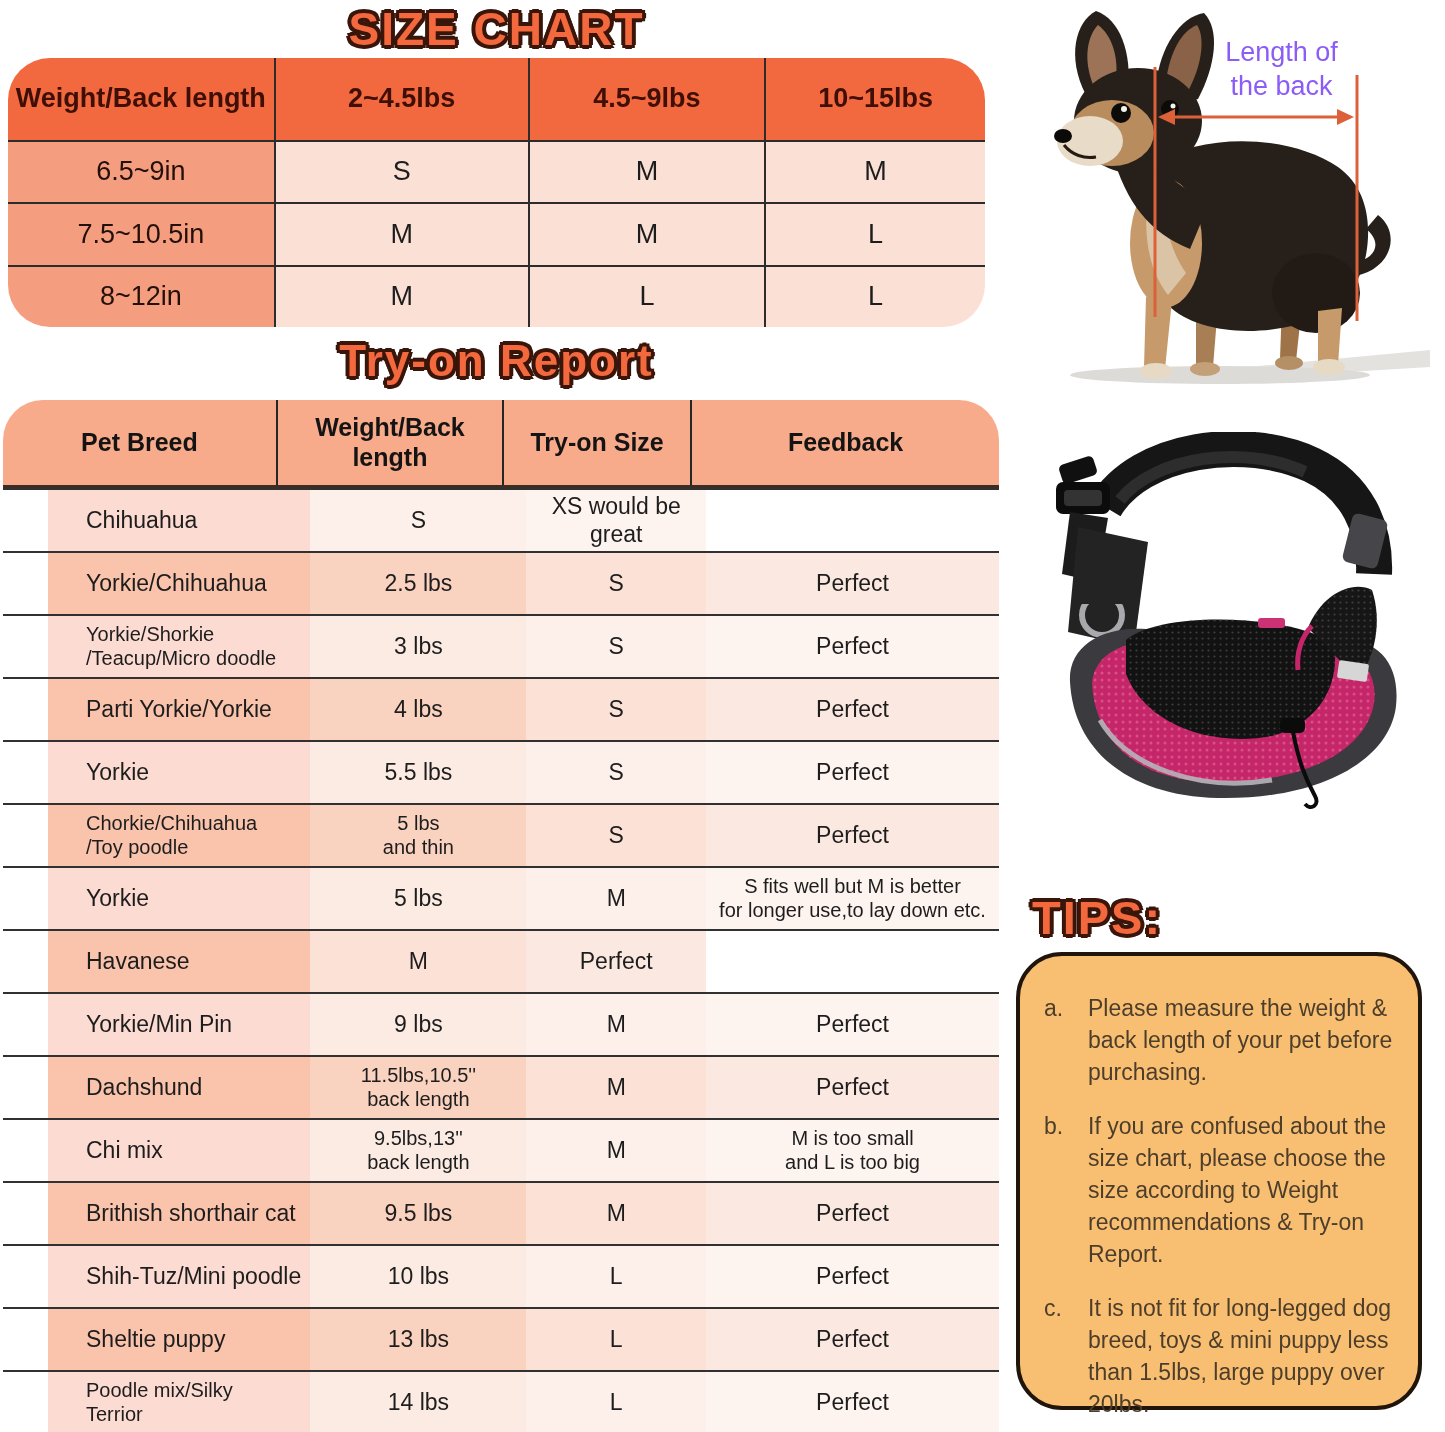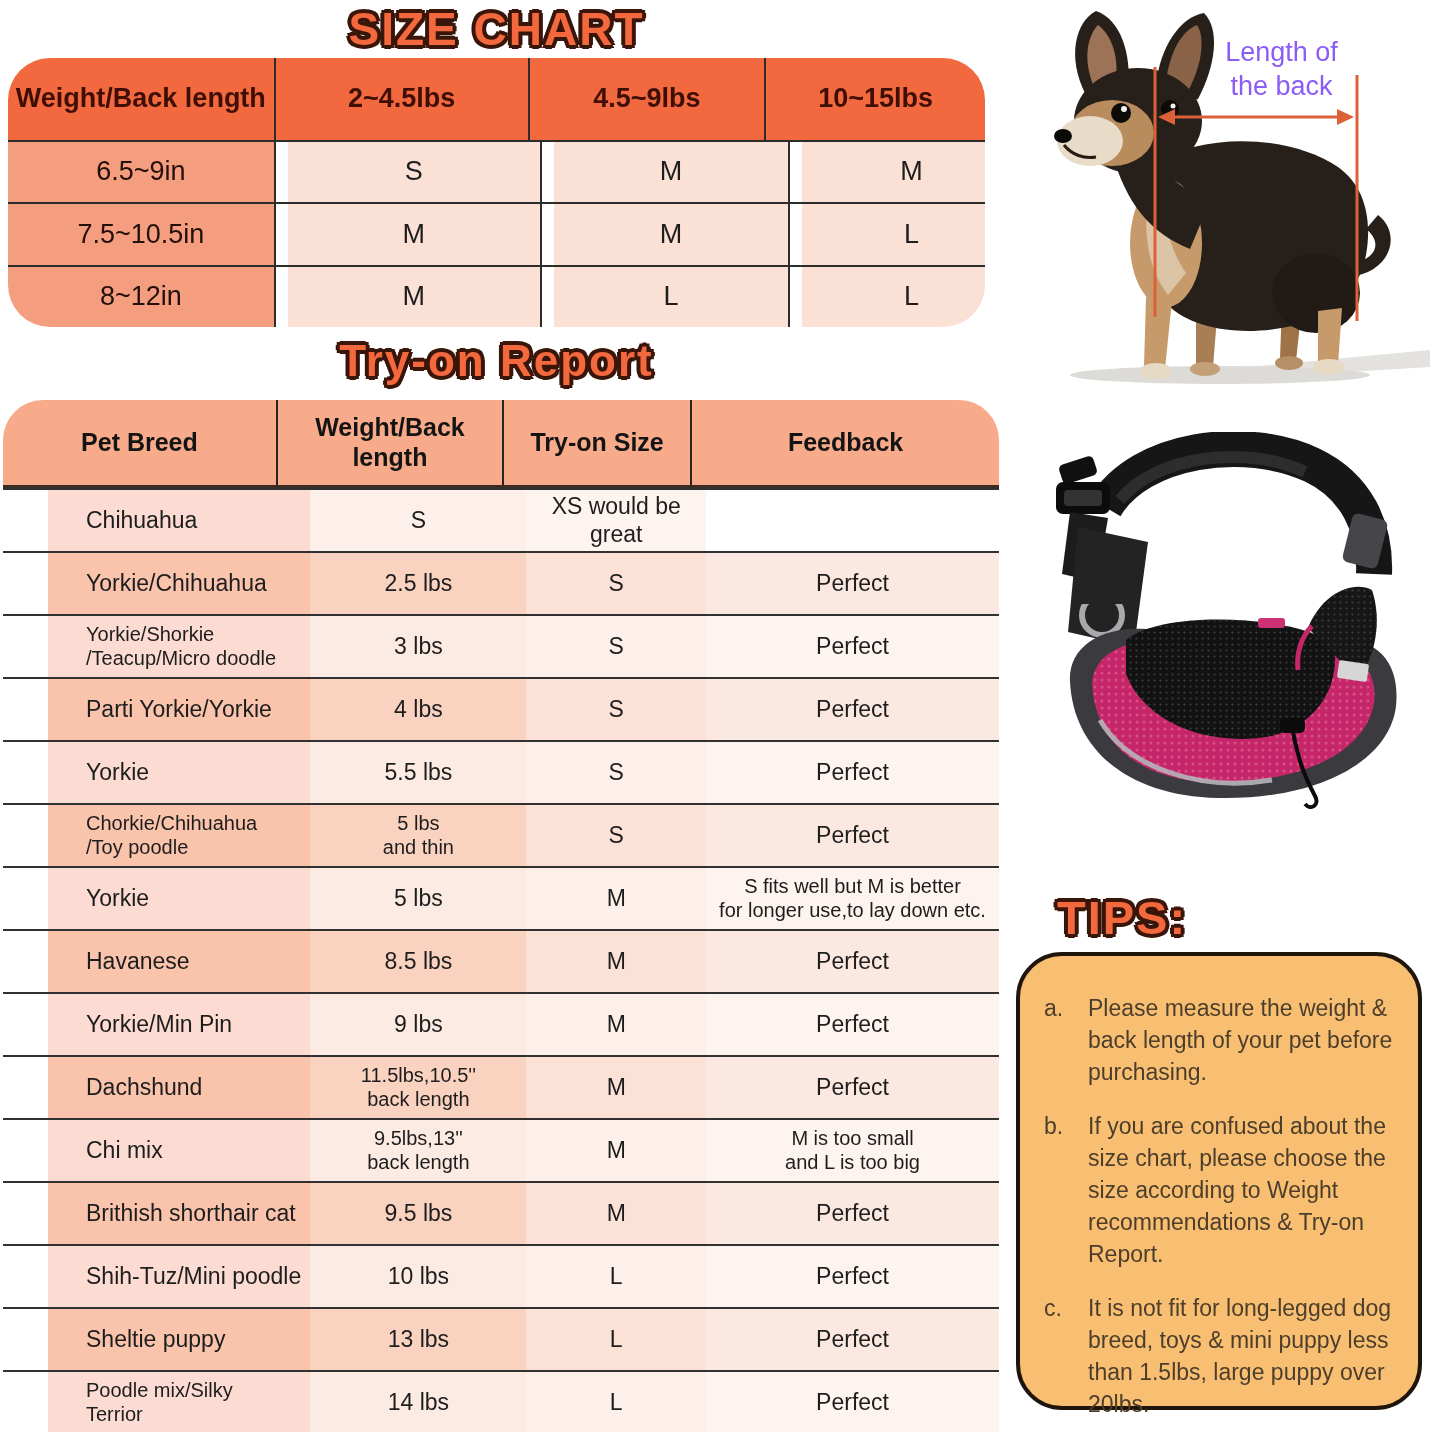--- a/index.html
+++ b/index.html
@@ -13,38 +13,38 @@
   
   .bubble {
     position: absolute; font-weight: bold; color: #f3683c;
     letter-spacing: 2px; text-align: center; white-space: nowrap;
     text-shadow:
       -3px -3px 0 #3a150a, 3px -3px 0 #3a150a, -3px 3px 0 #3a150a, 3px 3px 0 #3a150a,
       -4px 0 0 #3a150a, 4px 0 0 #3a150a, 0 -4px 0 #3a150a, 0 4px 0 #3a150a;
   }
   #size-title  { left: 8px;   top: 2px;   width: 977px; font-size: 46px; }
   #tryon-title { left: 8px;   top: 336px; width: 977px; font-size: 44px; }
-  #tips-title  { left: 1032px; top: 890px; width: 180px; font-size: 47px; text-align: center; }
+  #tips-title  { left: 1032px; top: 890px; width: 180px; font-size: 47px; text-align: left; }
 
   
   .cell {
     display: flex; align-items: center; justify-content: center;
     text-align: center; white-space: pre-line; line-height: 1.18;
     color: #1d1d1d;
   }
 
   
   #size-table {
     position: absolute; left: 8px; top: 58px; width: 977px; height: 269px;
     display: flex; flex-direction: column;
     border-radius: 42px; overflow: hidden;
   }
   #size-table .trow { display: grid; grid-template-columns: 27.4% 26% 24.2% 22.4%; }
   #size-table .trow.head { height: 95px; }
-  #size-table .trow.body { height: 72px; border-top: 2px solid #2c2c2c; gap: 12px; }
+  #size-table .trow.body { height: 72px; border-top: 2px solid #2c2c2c; }
   #size-table .cell { font-size: 27px; }
   #size-table .cell:not(:last-child) { border-right: 2px solid #2c2c2c; }
   #size-table .head .cell { background: #f2693f; color: #3f0f06; font-weight: bold; }
   #size-table .body .cell.lab { background: #f59d7f; color: #24100a; }
   #size-table .body .cell.val { background: #fbe0d6; }
 
   
   #tryon-table {
     position: absolute; left: 3px; top: 400px; width: 996px; height: 1033px;
     display: flex; flex-direction: column;
@@ -168,21 +168,20 @@
     </div>
     <div class="trow body r-odd">
       <div class="cell c1 breed">Yorkie</div>
       <div class="cell c2">5 lbs</div>
       <div class="cell c3">M</div>
       <div class="cell c4 sm">S fits well but M is better
 for longer use,to lay down etc.</div>
     </div>
     <div class="trow body r-even">
       <div class="cell c1 breed">Havanese</div>
-      <div class="cell c2">8.5 lbs</div>
       <div class="cell c3">M</div>
       <div class="cell c4">Perfect</div>
     </div>
     <div class="trow body r-odd">
       <div class="cell c1 breed">Yorkie/Min Pin</div>
       <div class="cell c2">9 lbs</div>
       <div class="cell c3">M</div>
       <div class="cell c4">Perfect</div>
     </div>
     <div class="trow body r-even">

